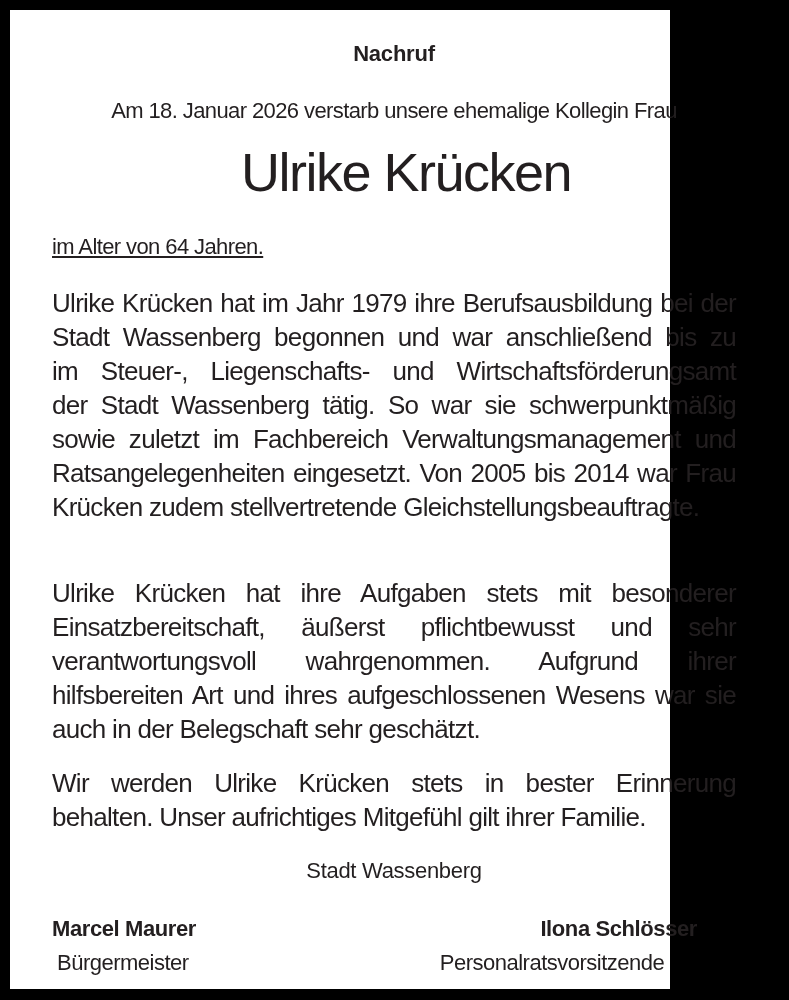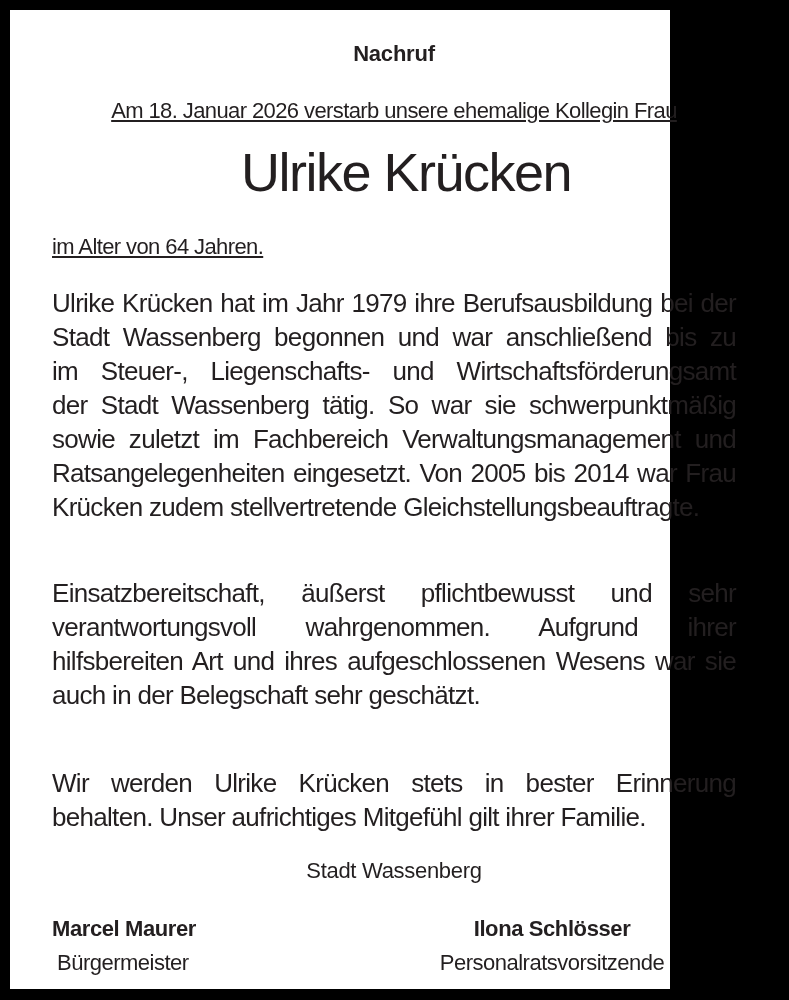--- a/index.html
+++ b/index.html
@@ -42,21 +42,20 @@
     }
     .intro {
       position: absolute;
       top: 88px;
       left: 0;
       width: 684px;
       text-align: center;
       font-size: 22px;
       letter-spacing: -0.6px;
       white-space: nowrap;
-      text-decoration: underline;
     }
     .name {
       position: absolute;
       top: 133px;
       left: 12px;
       width: 684px;
       text-align: center;
       font-size: 54px;
       letter-spacing: -1.5px;
       line-height: 1.1;
@@ -104,20 +103,21 @@
     .sig {
       position: absolute;
       top: 906px;
       font-size: 22px;
       letter-spacing: -0.4px;
     }
     .sig .sig-name {
       display: block;
       font-weight: bold;
       height: 34px;
+      text-align: right;
     }
     .sig .sig-role {
       display: block;
       letter-spacing: -0.5px;
     }
     .sig-left {
       left: 0;
       text-align: left;
     }
     .sig-left .sig-role {
@@ -147,20 +147,21 @@
       <span class="line">Ulrike Krücken hat im Jahr 1979 ihre Berufsausbildung bei der</span>
       <span class="line">Stadt Wassenberg begonnen und war anschließend bis zu</span>
       <span class="line">im Steuer-, Liegenschafts- und Wirtschaftsförderungsamt</span>
       <span class="line">der Stadt Wassenberg tätig. So war sie schwerpunktmäßig</span>
       <span class="line">sowie zuletzt im Fachbereich Verwaltungsmanagement und</span>
       <span class="line">Ratsangelegenheiten eingesetzt. Von 2005 bis 2014 war Frau</span>
       <span class="line last">Krücken zudem stellvertretende Gleichstellungsbeauftragte.</span>
     </div>
 
     <div class="para p2">
+      <span class="line">Ulrike Krücken hat ihre Aufgaben stets mit besonderer</span>
       <span class="line">Einsatzbereitschaft, äußerst pflichtbewusst und sehr</span>
       <span class="line">verantwortungsvoll wahrgenommen. Aufgrund ihrer</span>
       <span class="line">hilfsbereiten Art und ihres aufgeschlossenen Wesens war sie</span>
       <span class="line last">auch in der Belegschaft sehr geschätzt.</span>
     </div>
 
     <div class="para p3">
       <span class="line">Wir werden Ulrike Krücken stets in bester Erinnerung</span>
       <span class="line last">behalten. Unser aufrichtiges Mitgefühl gilt ihrer Familie.</span>
     </div>

